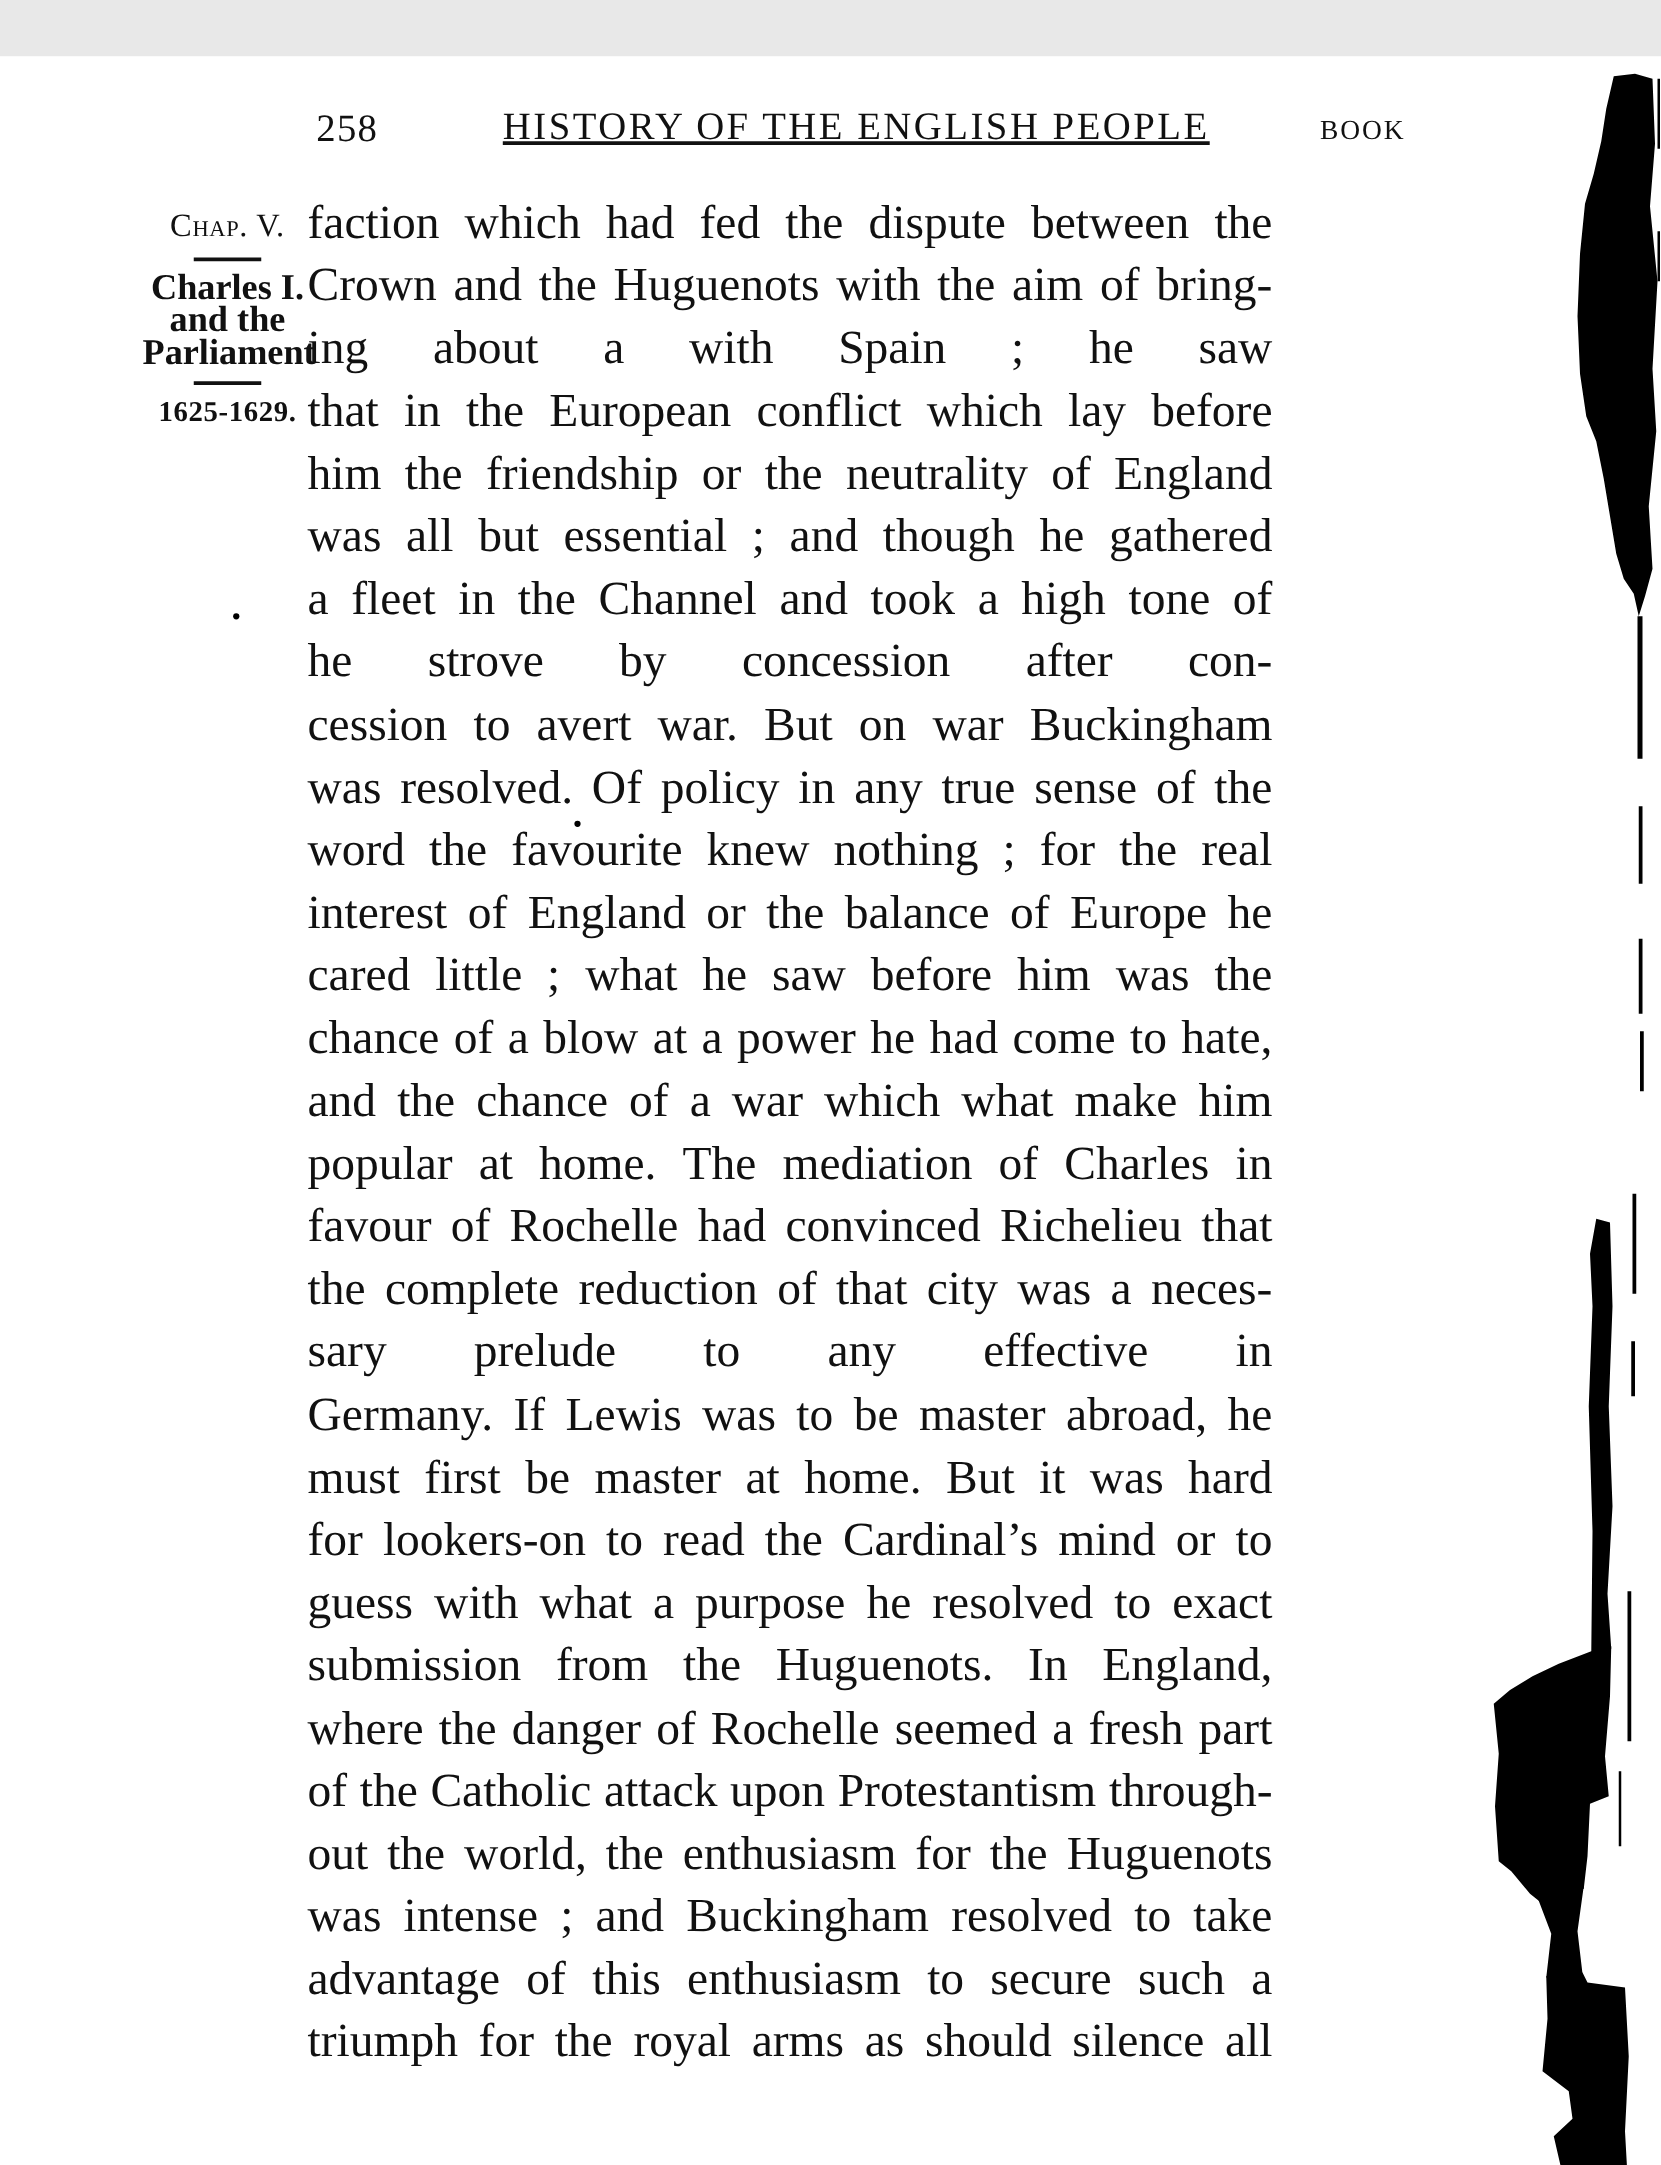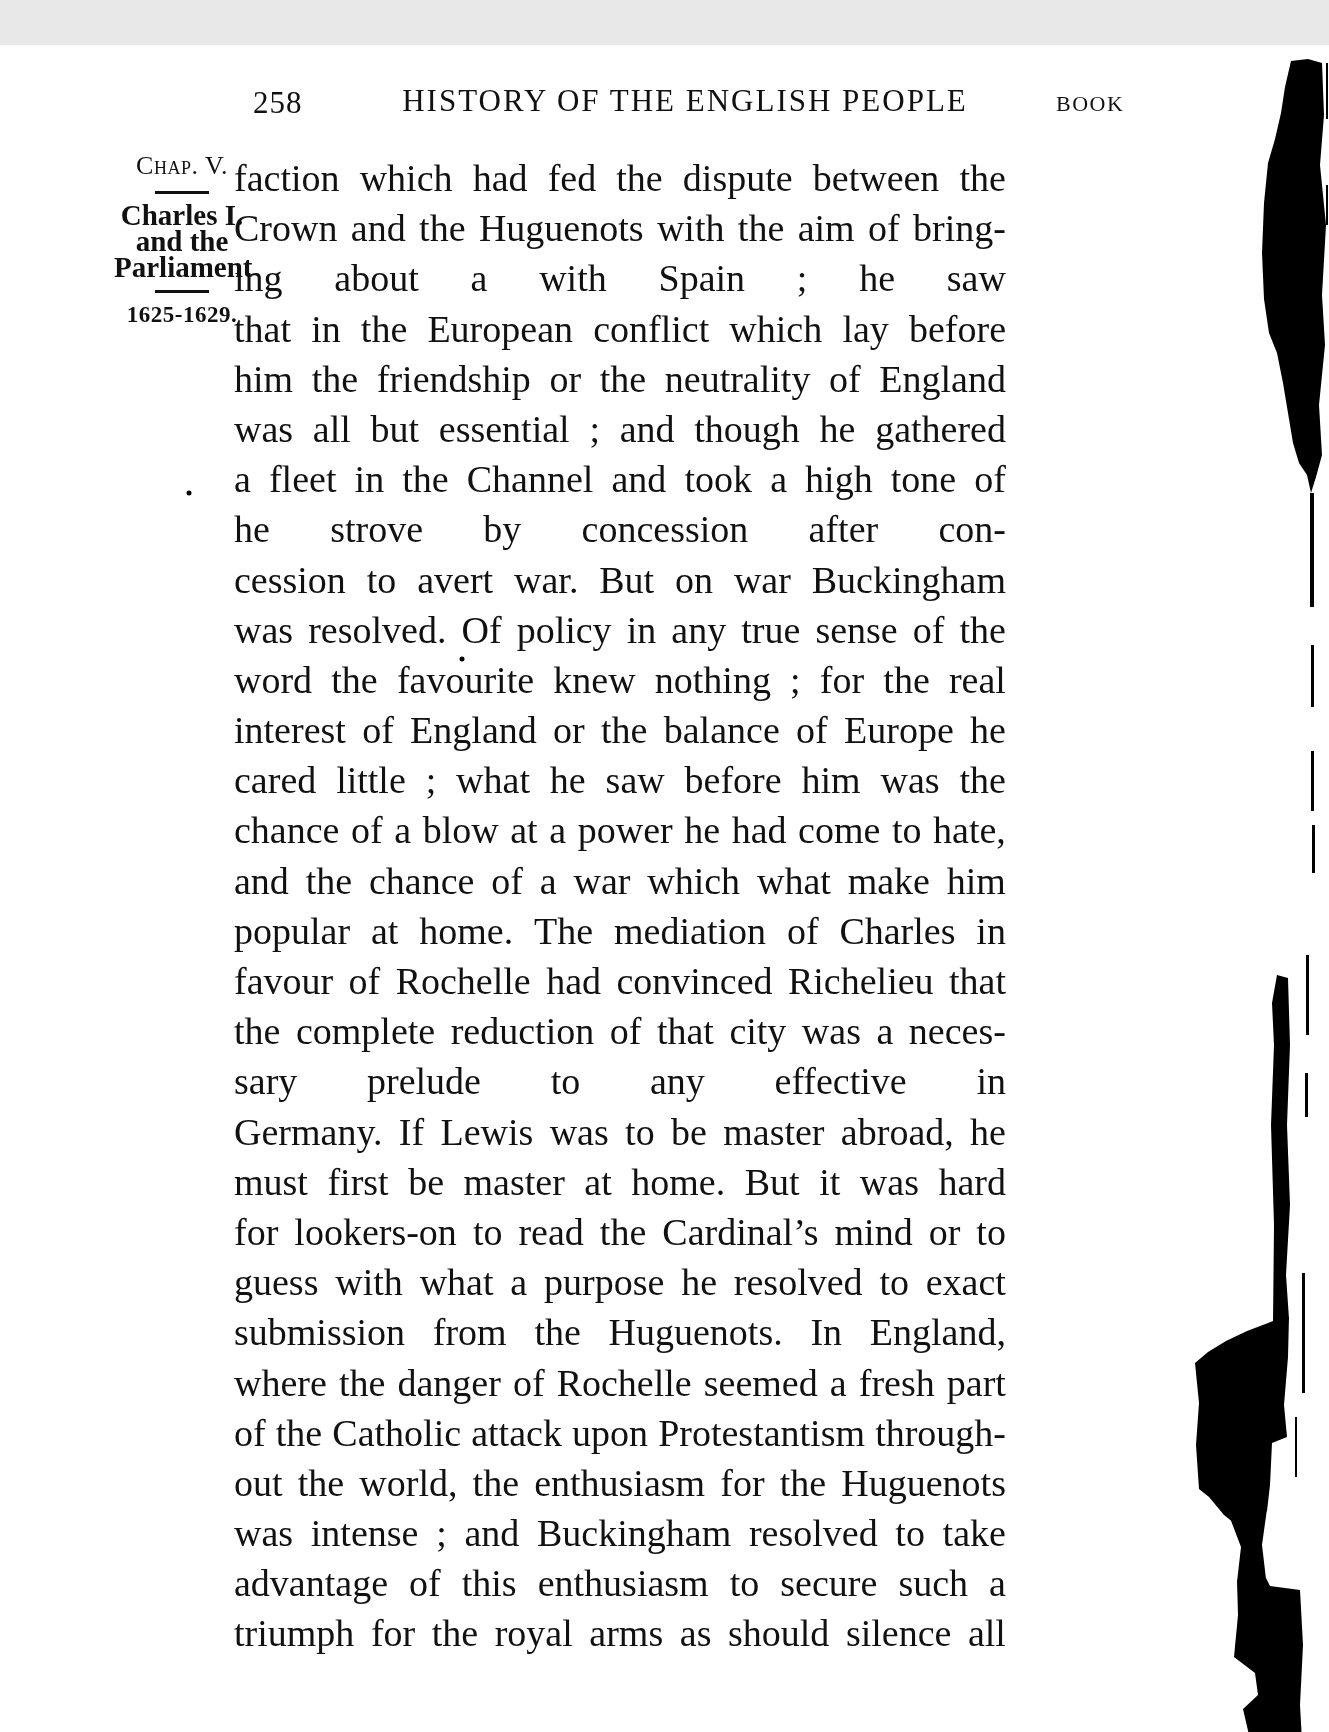--- a/index.html
+++ b/index.html
@@ -9,30 +9,30 @@
     background:#ffffff;
     font-family:"Liberation Serif", serif;
     color:#111111;
     overflow:hidden;
     margin-top:45px;
   }
   .artifacts{position:absolute;left:0;top:0;width:1329px;height:1732px;pointer-events:none;}
   
   .header span{position:absolute;white-space:nowrap;}
   .pagenum{left:253px;top:40px;font-size:31px;letter-spacing:1px;}
-  .runtitle{left:340px;top:38px;width:690px;text-align:center;font-size:31px;letter-spacing:2px;}
+  .runtitle{left:340px;top:38px;width:690px;text-align:center;font-size:31px;letter-spacing:2px;text-decoration:underline;}
   .booklabel{left:1056px;top:46px;font-size:22px;letter-spacing:1.5px;}
   
-  .margin{position:absolute;left:114px;top:106px;width:136px;text-align:center;}
+  .margin{position:absolute;left:114px;top:121px;width:136px;text-align:center;}
   .chap{font-variant:small-caps;font-size:26px;letter-spacing:0.5px;}
   .mrule{width:54px;height:3px;background:#111;margin:10px auto 8px auto;}
   .subject{font-weight:700;font-size:29px;line-height:26px;}
   .daterange{font-weight:700;font-size:23px;margin-top:9px;letter-spacing:0.5px;}
   
-  .bodycol{position:absolute;left:234px;top:108px;width:772px;}
+  .bodycol{position:absolute;left:246px;top:108px;width:772px;}
   .line{
     display:flex;justify-content:space-between;
     height:50.2px;line-height:50.2px;
     font-size:38px;white-space:nowrap;
   }
   .line span{flex:0 0 auto;}
 </style>
 </head>
 <body>
 

